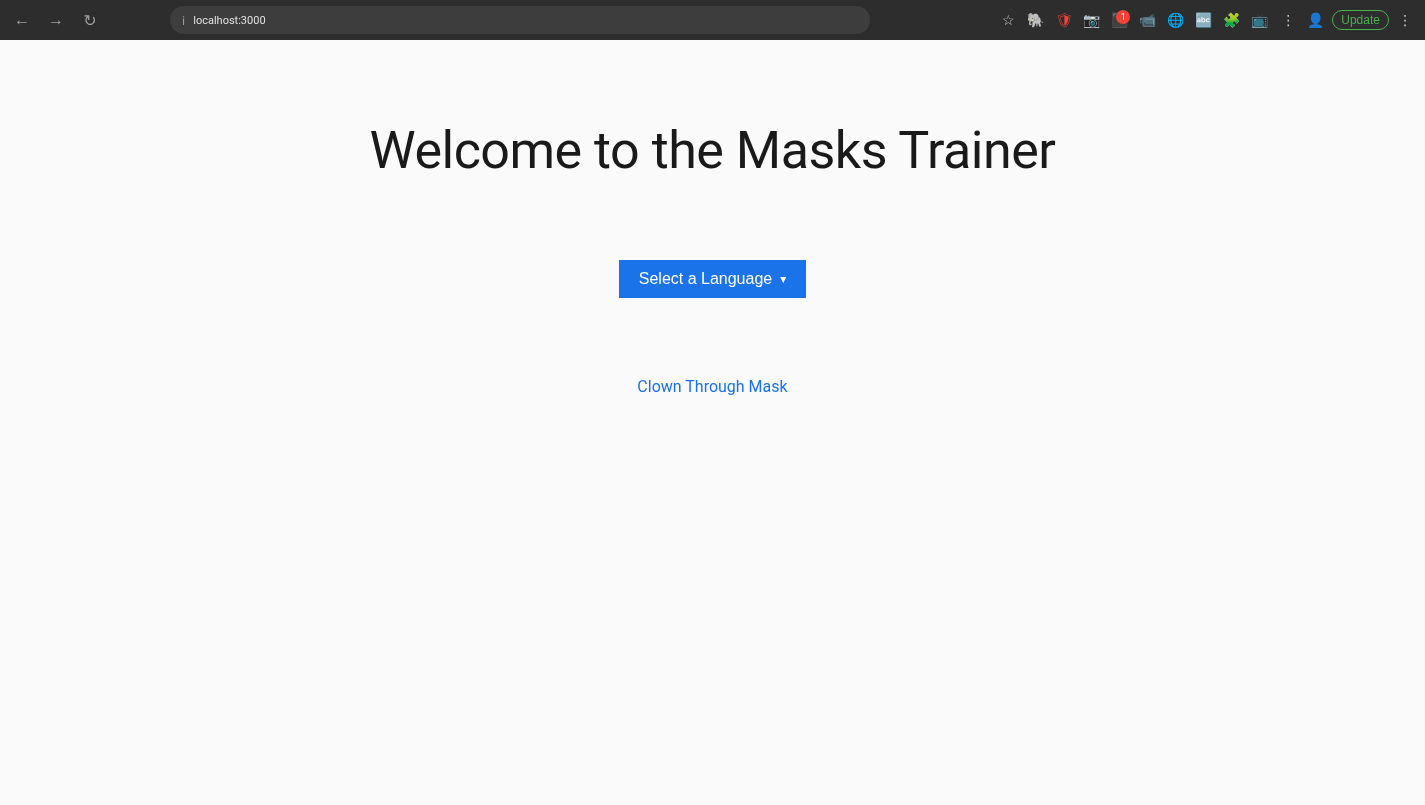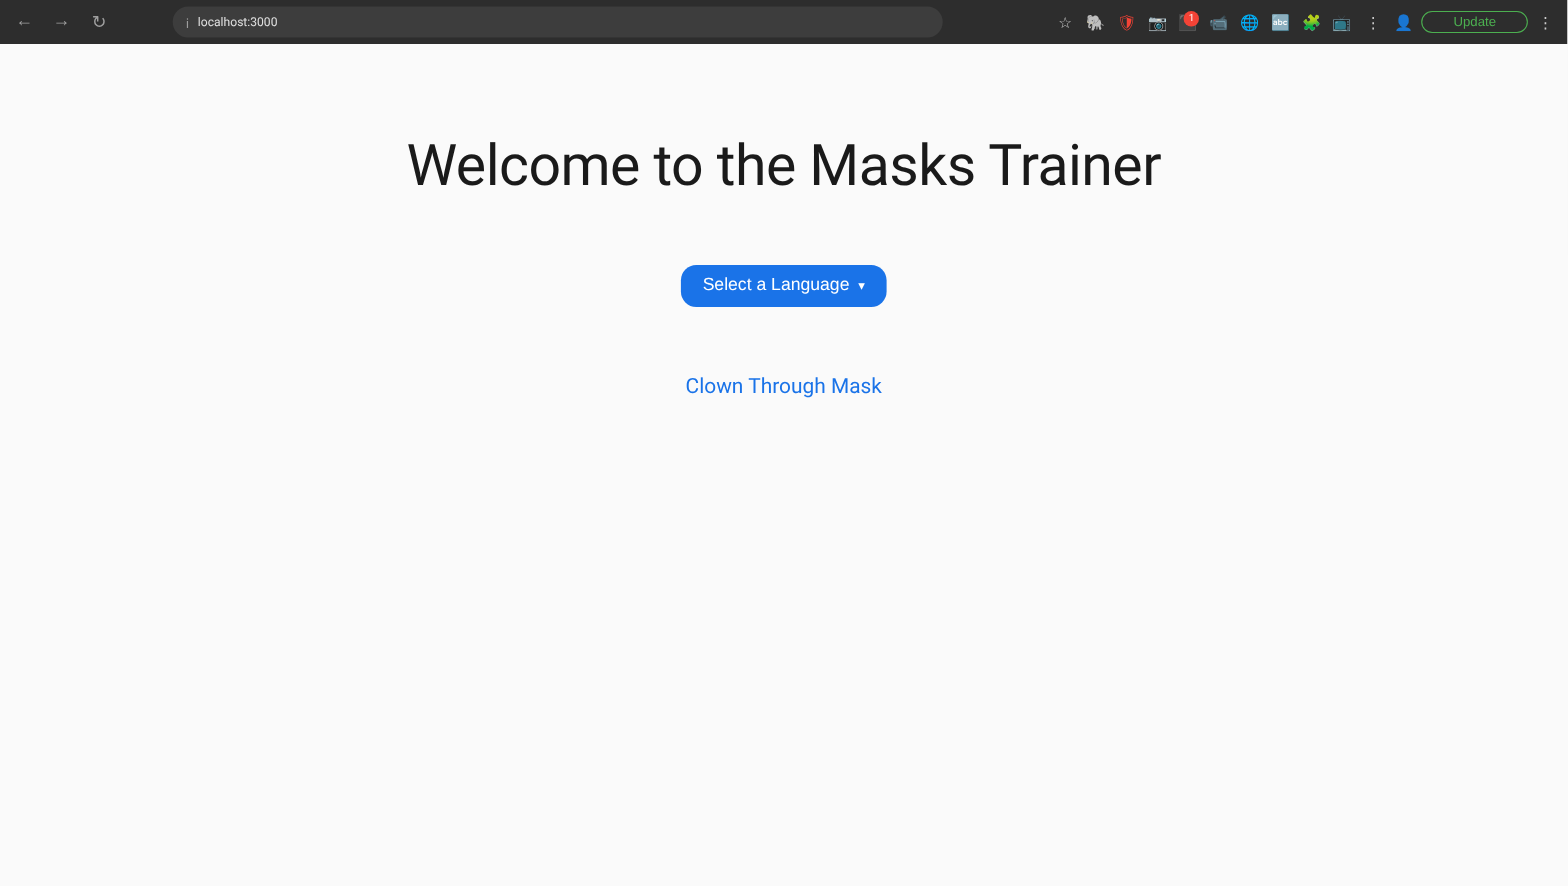--- a/index.html
+++ b/index.html
@@ -84,67 +84,68 @@
     }
 
     .toolbar-icon.green { color: #4caf50; }
     .toolbar-icon.red { color: #f44336; }
 
     .update-btn {
       background: transparent;
       border: 1px solid #4caf50;
       color: #4caf50;
       border-radius: 12px;
-      padding: 2px 28px;
+      padding: 2px 8px;
       font-size: 12px;
       cursor: pointer;
     }
 
     
     .page-content {
       width: 100%;
       height: calc(805px - 40px);
       background: #fafafa;
       display: flex;
       flex-direction: column;
       align-items: center;
       justify-content: flex-start;
       padding-top: 80px;
+      gap: 19px;
     }
 
     .page-title {
       font-size: 52px;
       font-weight: 400;
       color: #1a1a1a;
       margin-bottom: 60px;
       letter-spacing: -0.5px;
     }
 
     .select-language-btn {
       background: #1a73e8;
       color: white;
       border: none;
-      border-radius: 14px;
+      border-radius: 0;
       padding: 10px 20px;
       font-size: 16px;
       cursor: pointer;
       display: flex;
       align-items: center;
       gap: 8px;
       margin-bottom: 60px;
     }
 
     .select-language-btn .caret {
       font-size: 12px;
     }
 
     .clown-link {
       color: #1a73e8;
       text-decoration: none;
-      font-size: 19px;
+      font-size: 16px;
     }
 
     .badge {
       background: #f44336;
       color: white;
       border-radius: 50%;
       width: 14px;
       height: 14px;
       font-size: 9px;
       display: flex;

